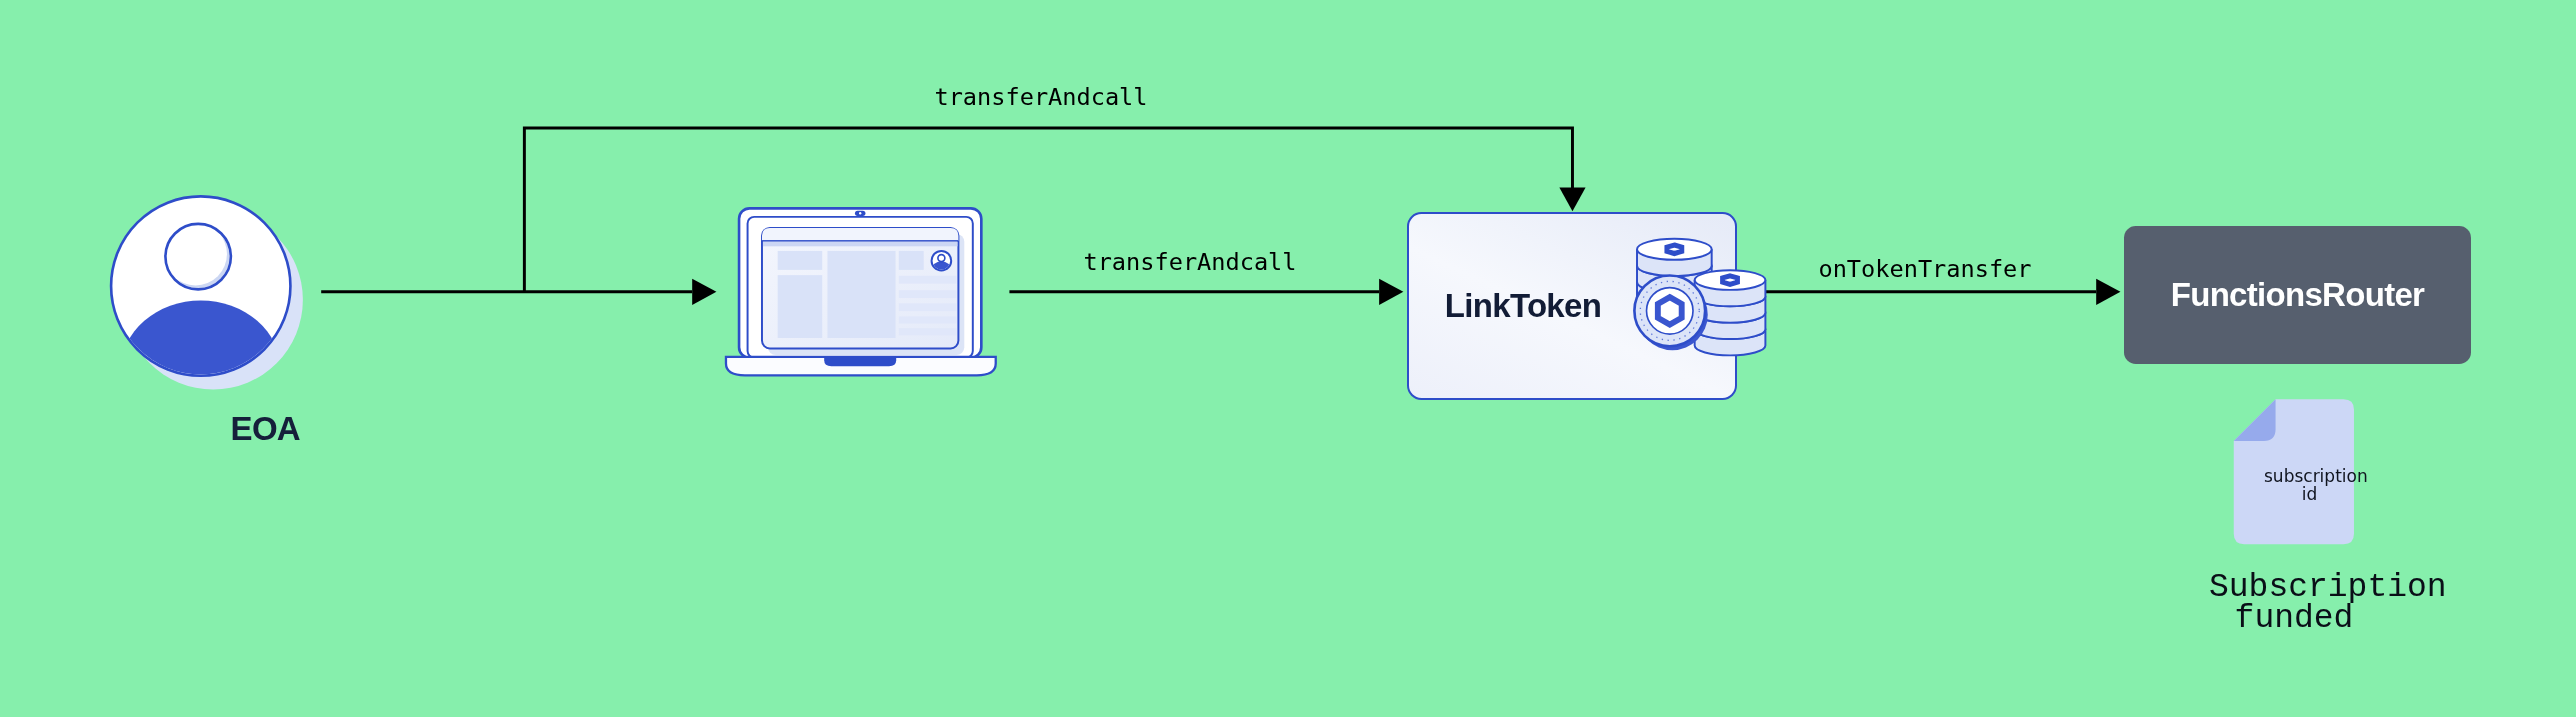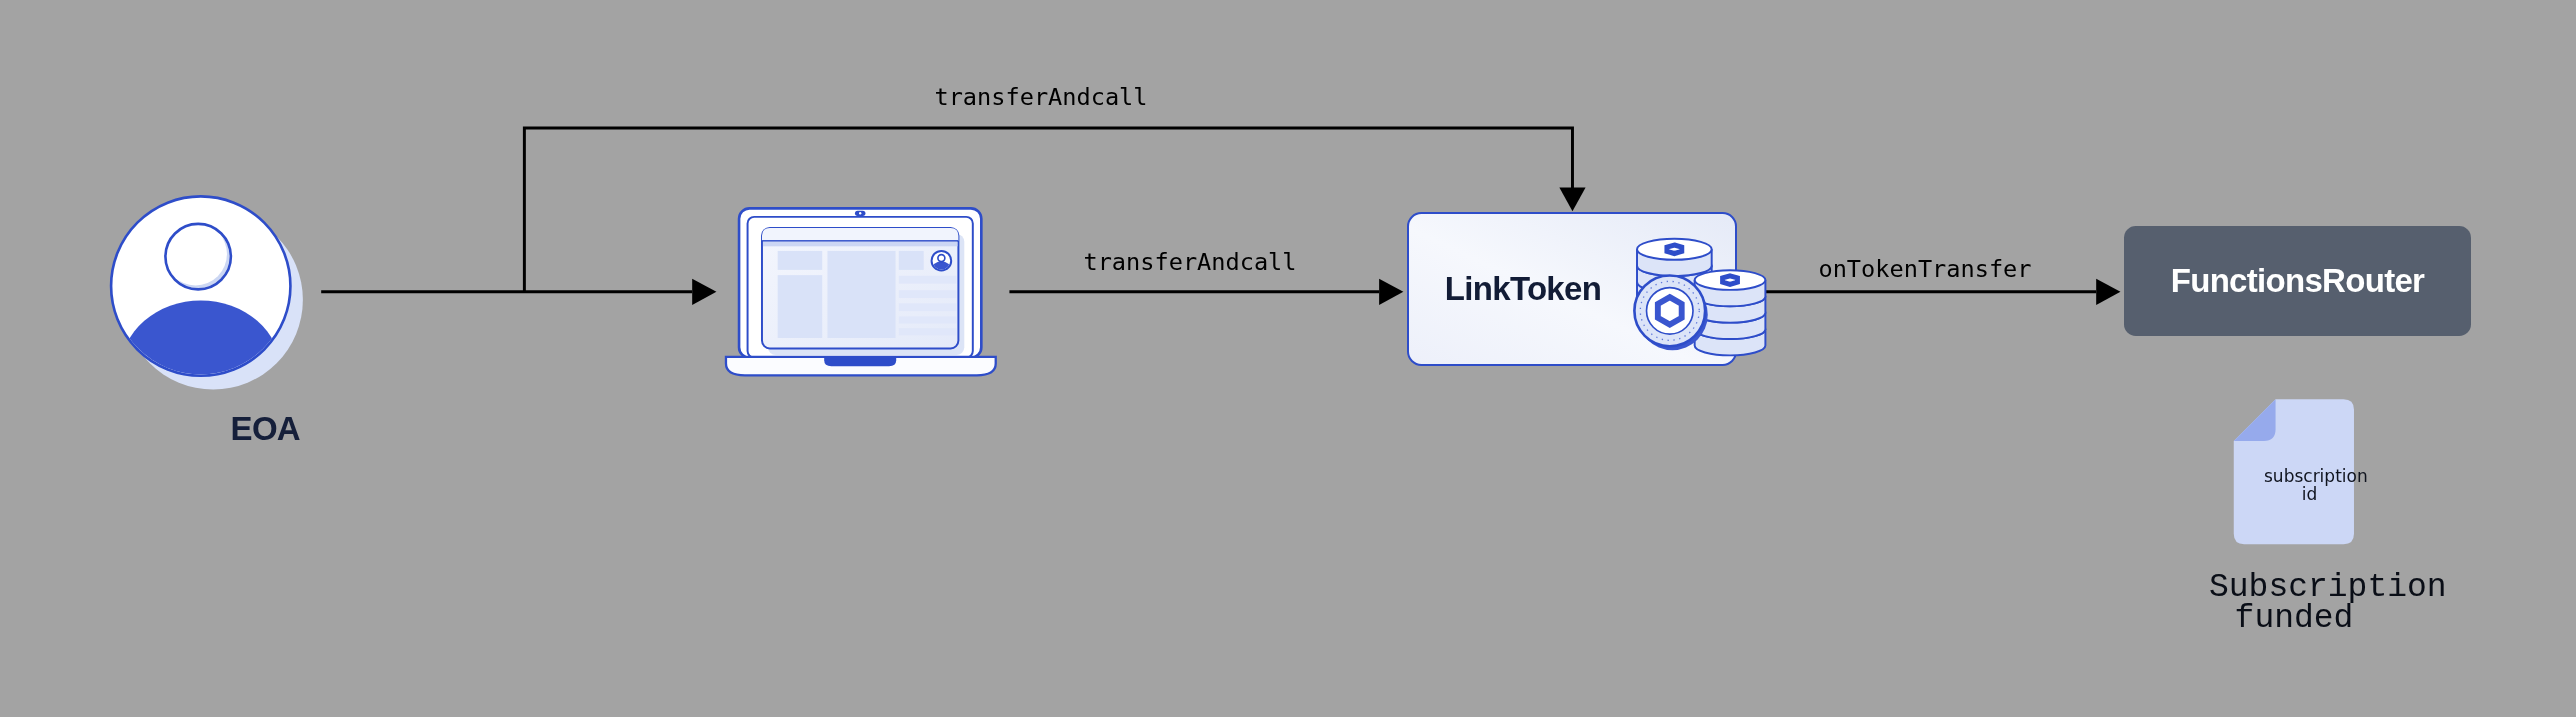--- a/index.html
+++ b/index.html
@@ -1,20 +1,20 @@
 <!DOCTYPE html>
 <html style="font-size:10.5px"><head>
 <meta charset="utf-8">
 <style>
   * { margin:0; padding:0; box-sizing:border-box; }
   html,body { background:#ffffff; }
   .canvas {
     position:relative;
     width:2576px; height:718px;
-    background:#a3a3a3;
+    background:#86efac;
     overflow:hidden;
     font-family:"Liberation Sans", sans-serif;
   }
   svg.layer { position:absolute; left:0; top:0; z-index:1; }
   .icon-svg { position:absolute; z-index:2; }
   .node-label {
     position:absolute; z-index:2;
     font-family:"Liberation Sans", sans-serif;
     font-weight:700; font-size:33px; letter-spacing:-0.7px;
     color:#151f3a; text-align:right; line-height:1.05;
@@ -24,30 +24,30 @@
     font-family:"DejaVu Sans Mono", monospace;
     font-size:23.6px; color:#000000;
     text-align:center; width:262px; line-height:1.1;
     white-space:nowrap;
   }
   .contract-box {
     position:absolute; z-index:2;
     display:flex; align-items:center; justify-content:center;
   }
   .linktoken-box {
-    left:1407px; top:212px; width:330px; height:154px;
+    left:1407px; top:212px; width:330px; height:188px;
     border:2.3px solid #2e4dc9; border-radius:14.4px;
     background:linear-gradient(205deg, #e5eaf7 0%, #f6f8fd 55%, #edf0fa 100%);
     padding-right:98px;
   }
   .linktoken-box .txt {
     font-weight:700; font-size:33px; letter-spacing:-0.7px; color:#121c36;
   }
   .router-box {
-    left:2124px; top:226px; width:347px; height:110px;
+    left:2124px; top:226px; width:347px; height:138px;
     background:#565f6e; border-radius:11.8px;
   }
   .router-box .txt {
     font-weight:700; font-size:33px; letter-spacing:-0.7px; color:#ffffff;
   }
   .doc-text {
     position:absolute; z-index:3;
     left:2234px; top:467px; width:121px;
     font-family:"DejaVu Sans", sans-serif;
     font-size:17px; line-height:18.4px; color:#10141f;

